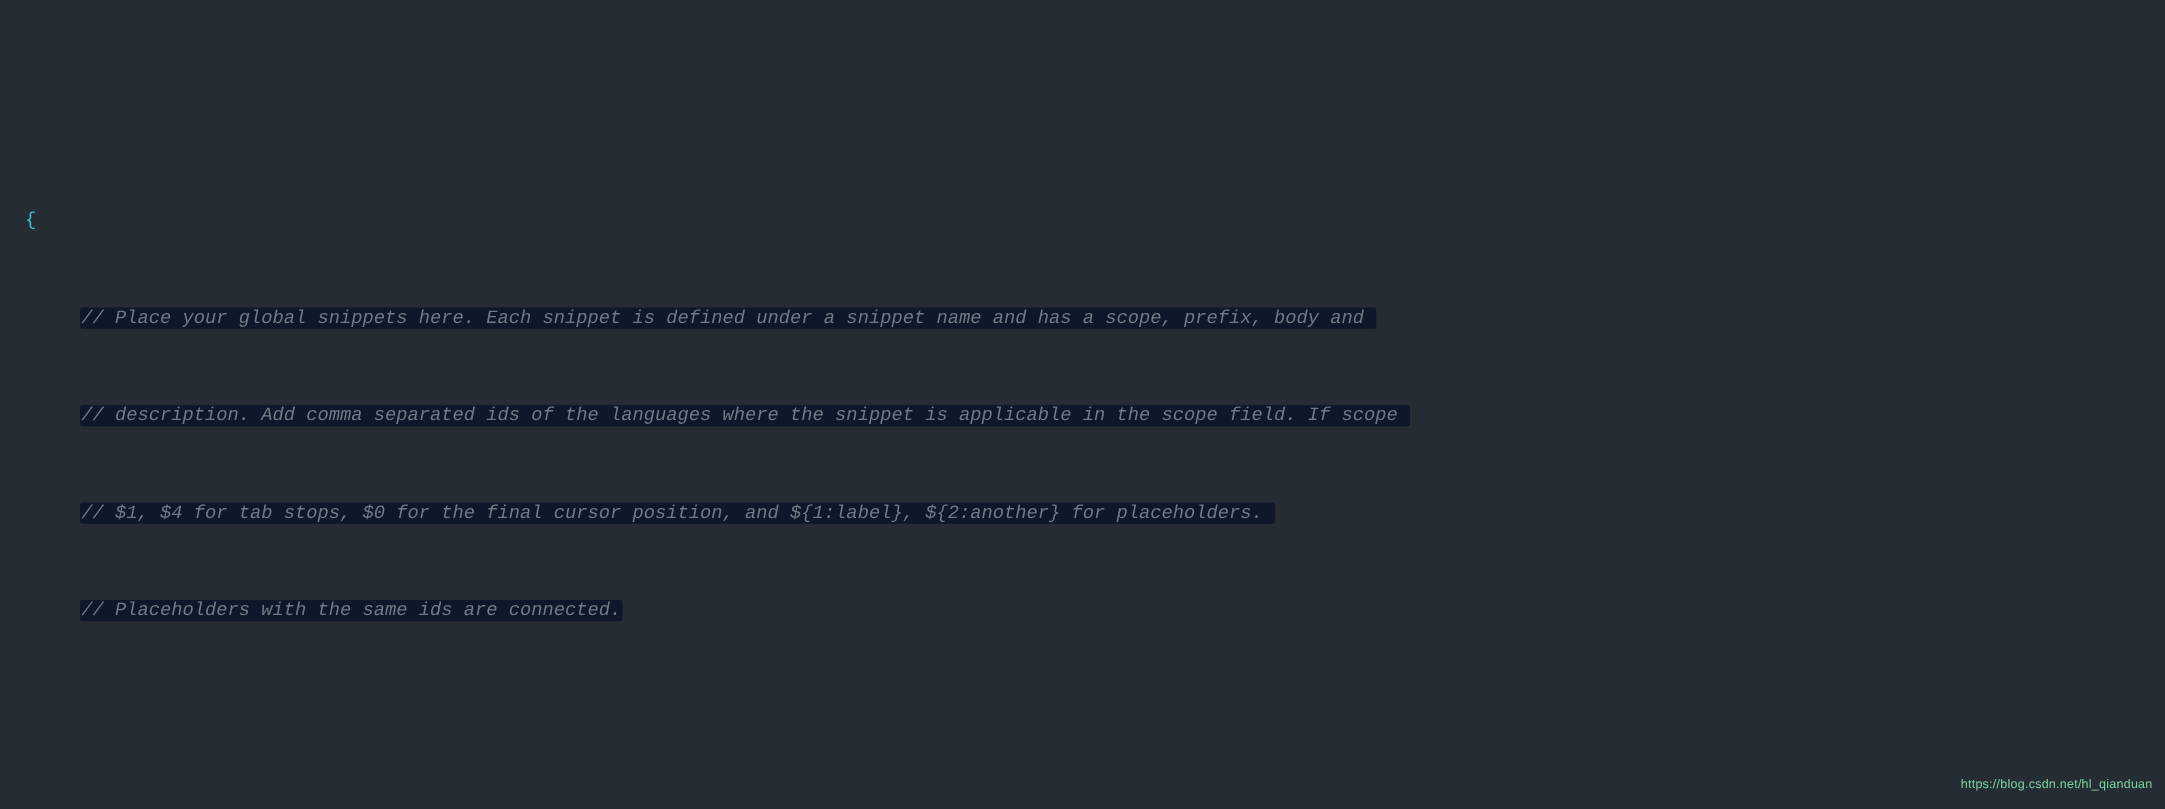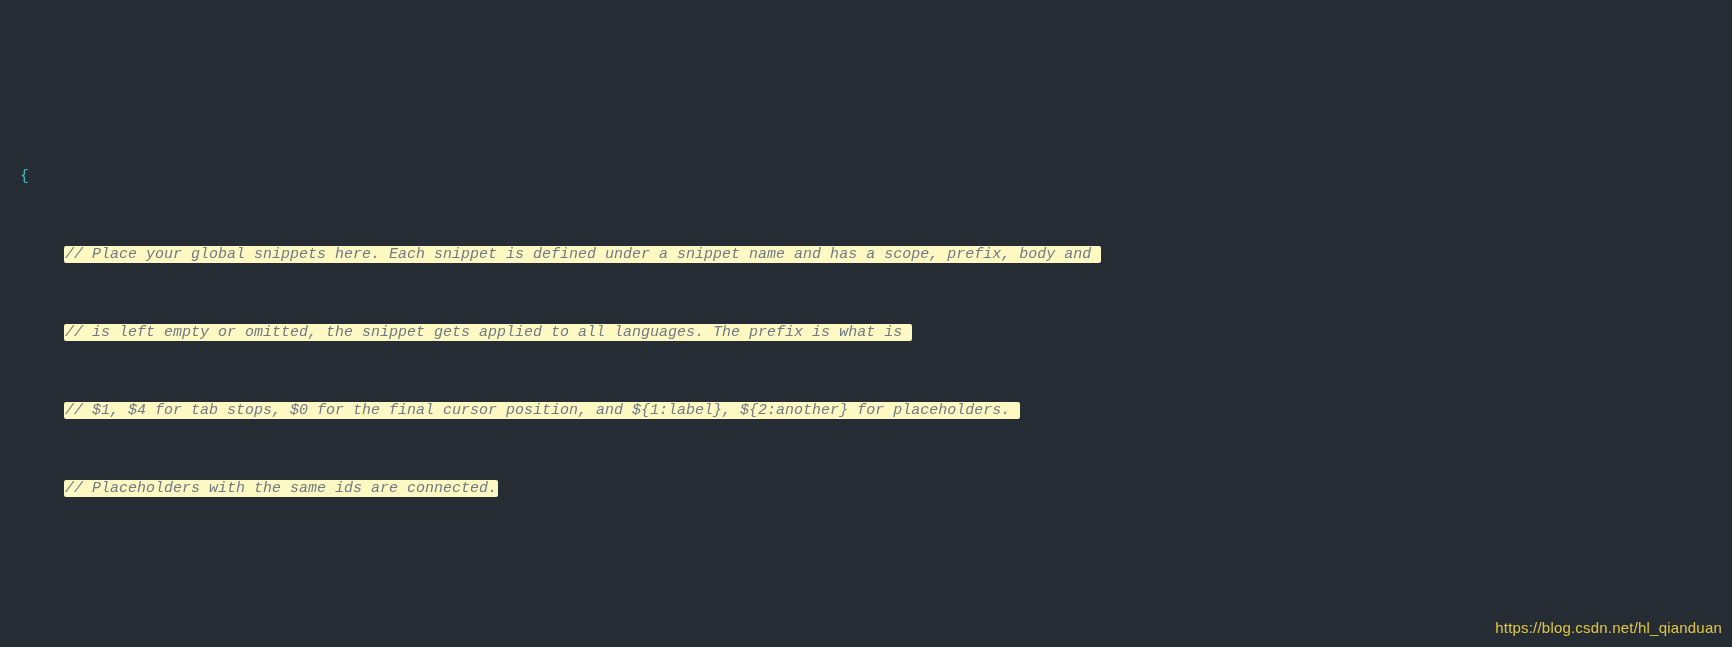--- a/index.html
+++ b/index.html
@@ -27,46 +27,46 @@
   }
   .indent { display:inline-block; width: 44px; } 
   .brace {
     color: #39c0c8;
     font-style: normal;
   }
   .comment {
     color: #707a84;
   }
   .hl {
-    background: #fef9c3;
+    background: #0f172a;
     border-radius: 2px;
     padding: 0 1px;
   }
   .watermark {
     position: absolute;
     right: 10px;
     bottom: 6px;
-    color: #fde047;
+    color: #86efac;
     font-style: normal;
     font-family: Arial, sans-serif;
-    font-size: 15px;
+    font-size: 10px;
     opacity: 0.85;
     letter-spacing: 0.2px;
     text-align: right;
   }
 </style>
 </head>
 <body>
 
 
 
 <div class="editor">
   <span class="row"><span class="brace">{</span></span>
   <span class="row"><span class="indent"></span><span class="comment hl">// Place your global snippets here. Each snippet is defined under a snippet name and has a scope, prefix, body and </span></span>
-  <span class="row"><span class="indent"></span><span class="comment hl">// is left empty or omitted, the snippet gets applied to all languages. The prefix is what is </span></span>
+  <span class="row"><span class="indent"></span><span class="comment hl">// description. Add comma separated ids of the languages where the snippet is applicable in the scope field. If scope </span></span>
   <span class="row"><span class="indent"></span><span class="comment hl">// $1, $4 for tab stops, $0 for the final cursor position, and ${1:label}, ${2:another} for placeholders. </span></span>
   <span class="row"><span class="indent"></span><span class="comment hl">// Placeholders with the same ids are connected.</span></span>
   
   
   
   
   
   
   
   

